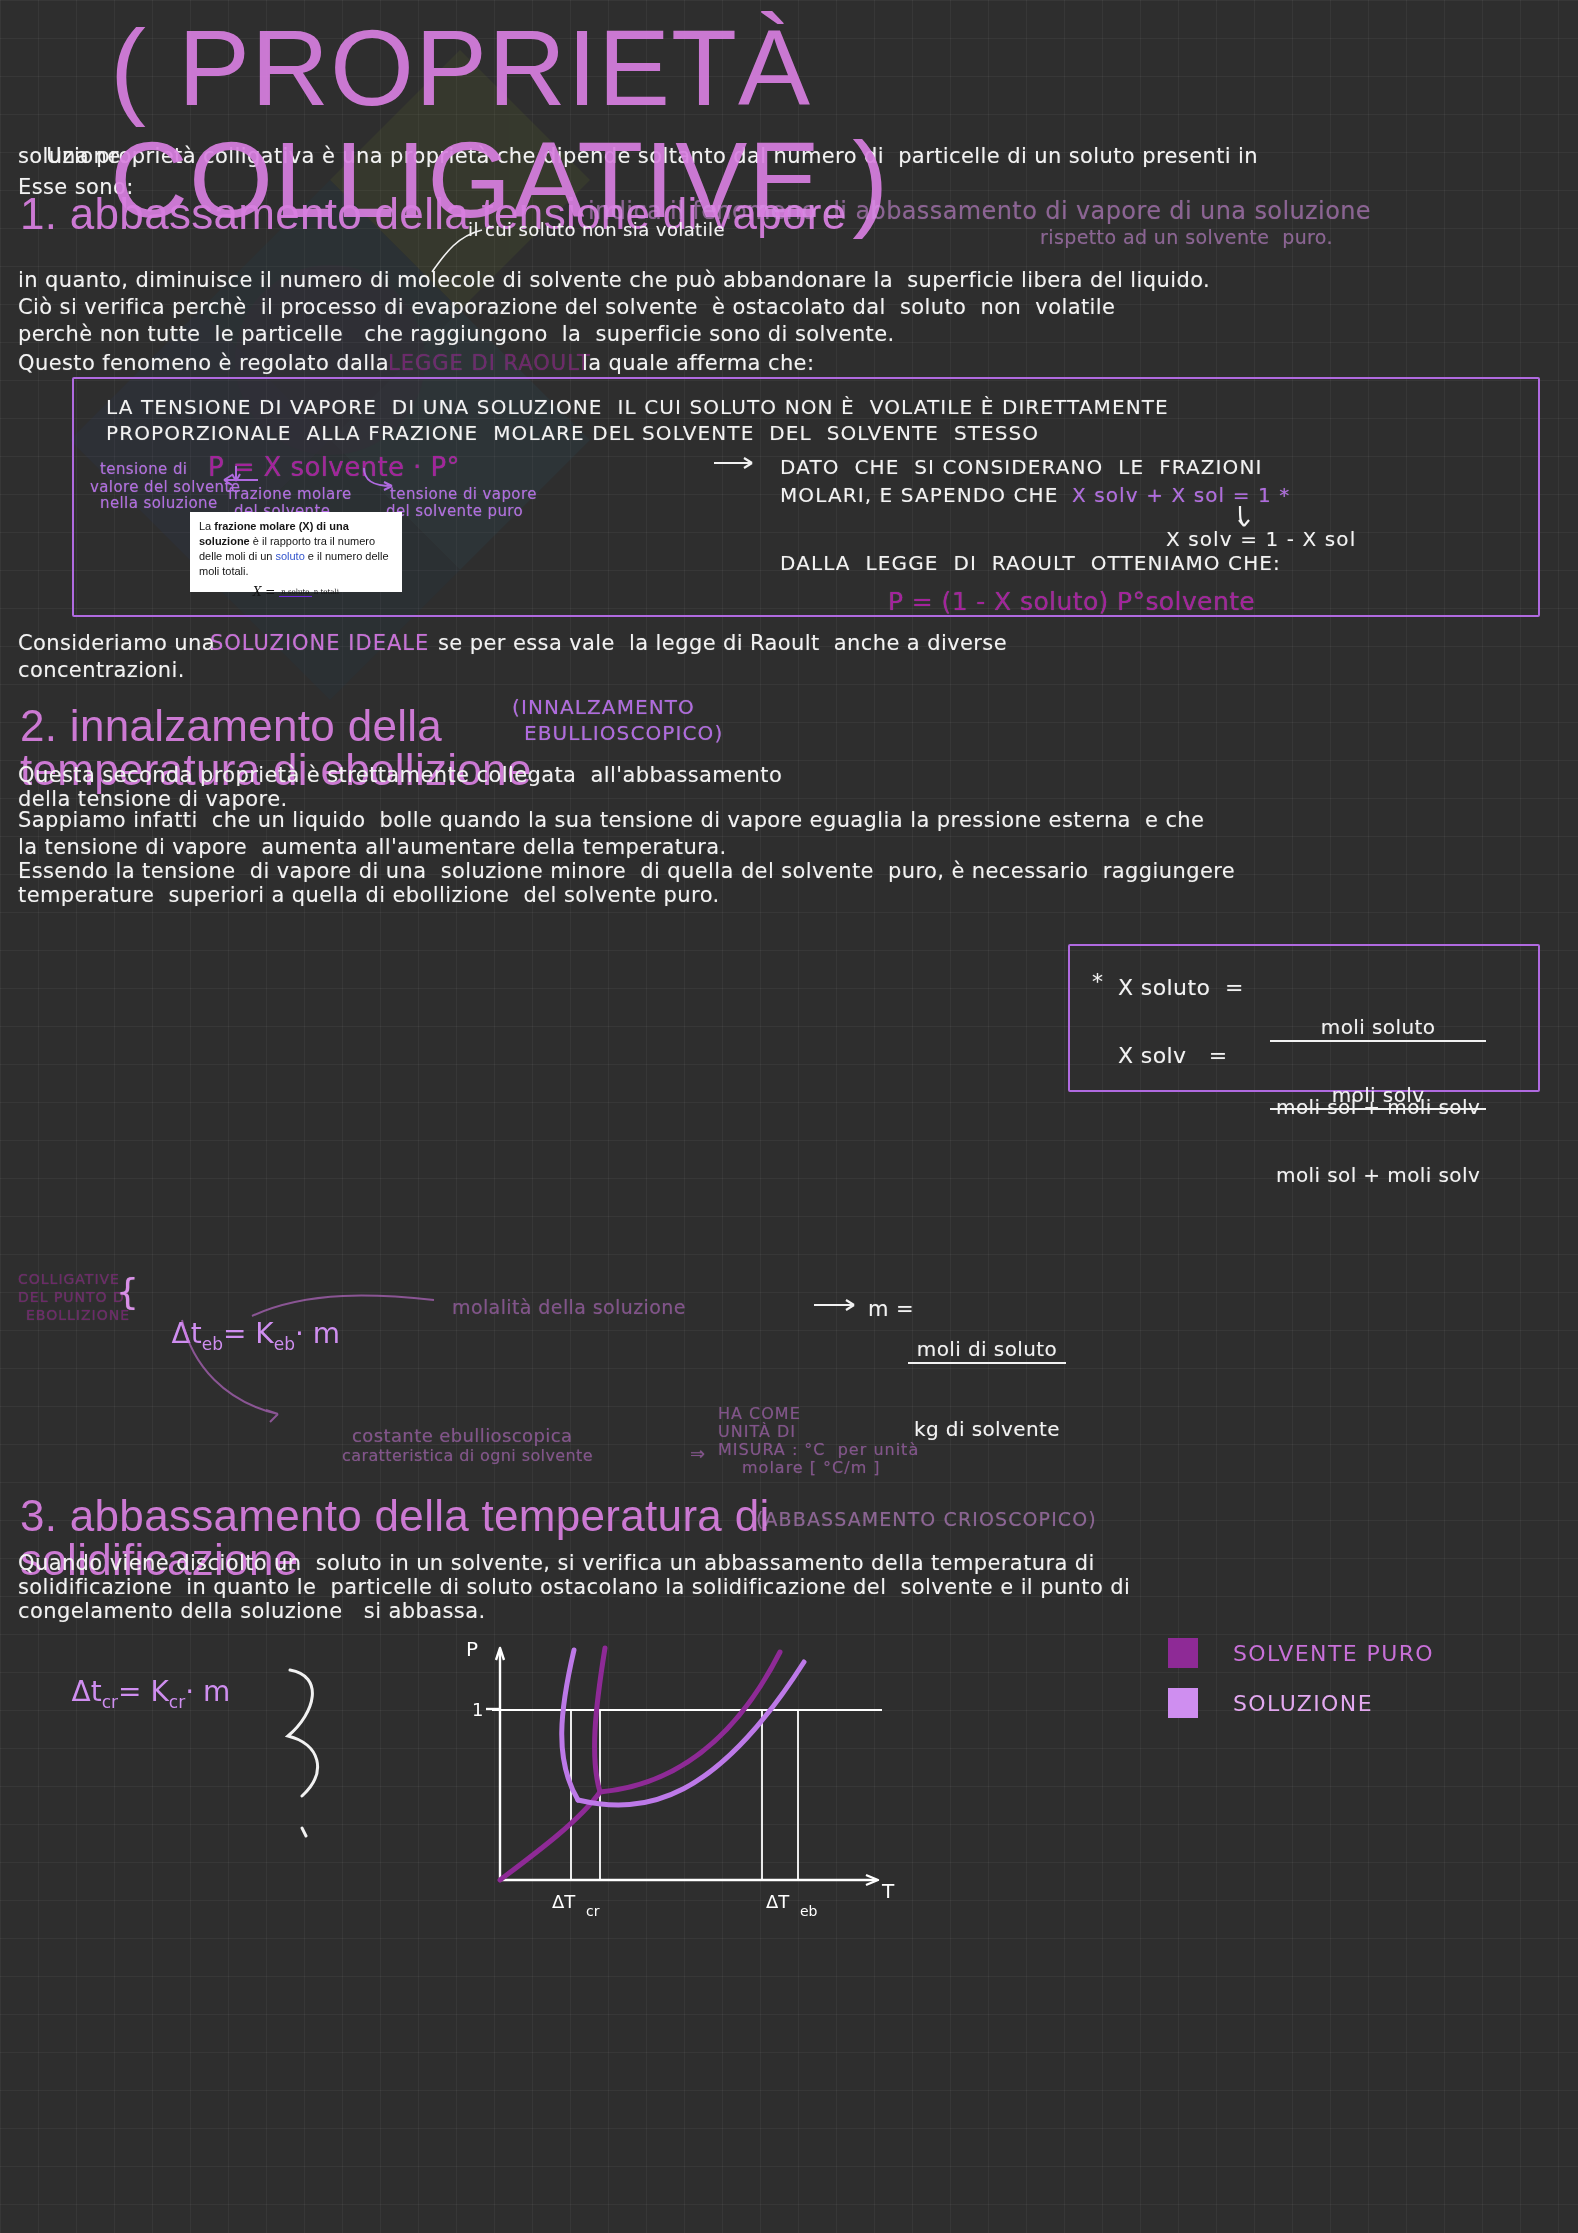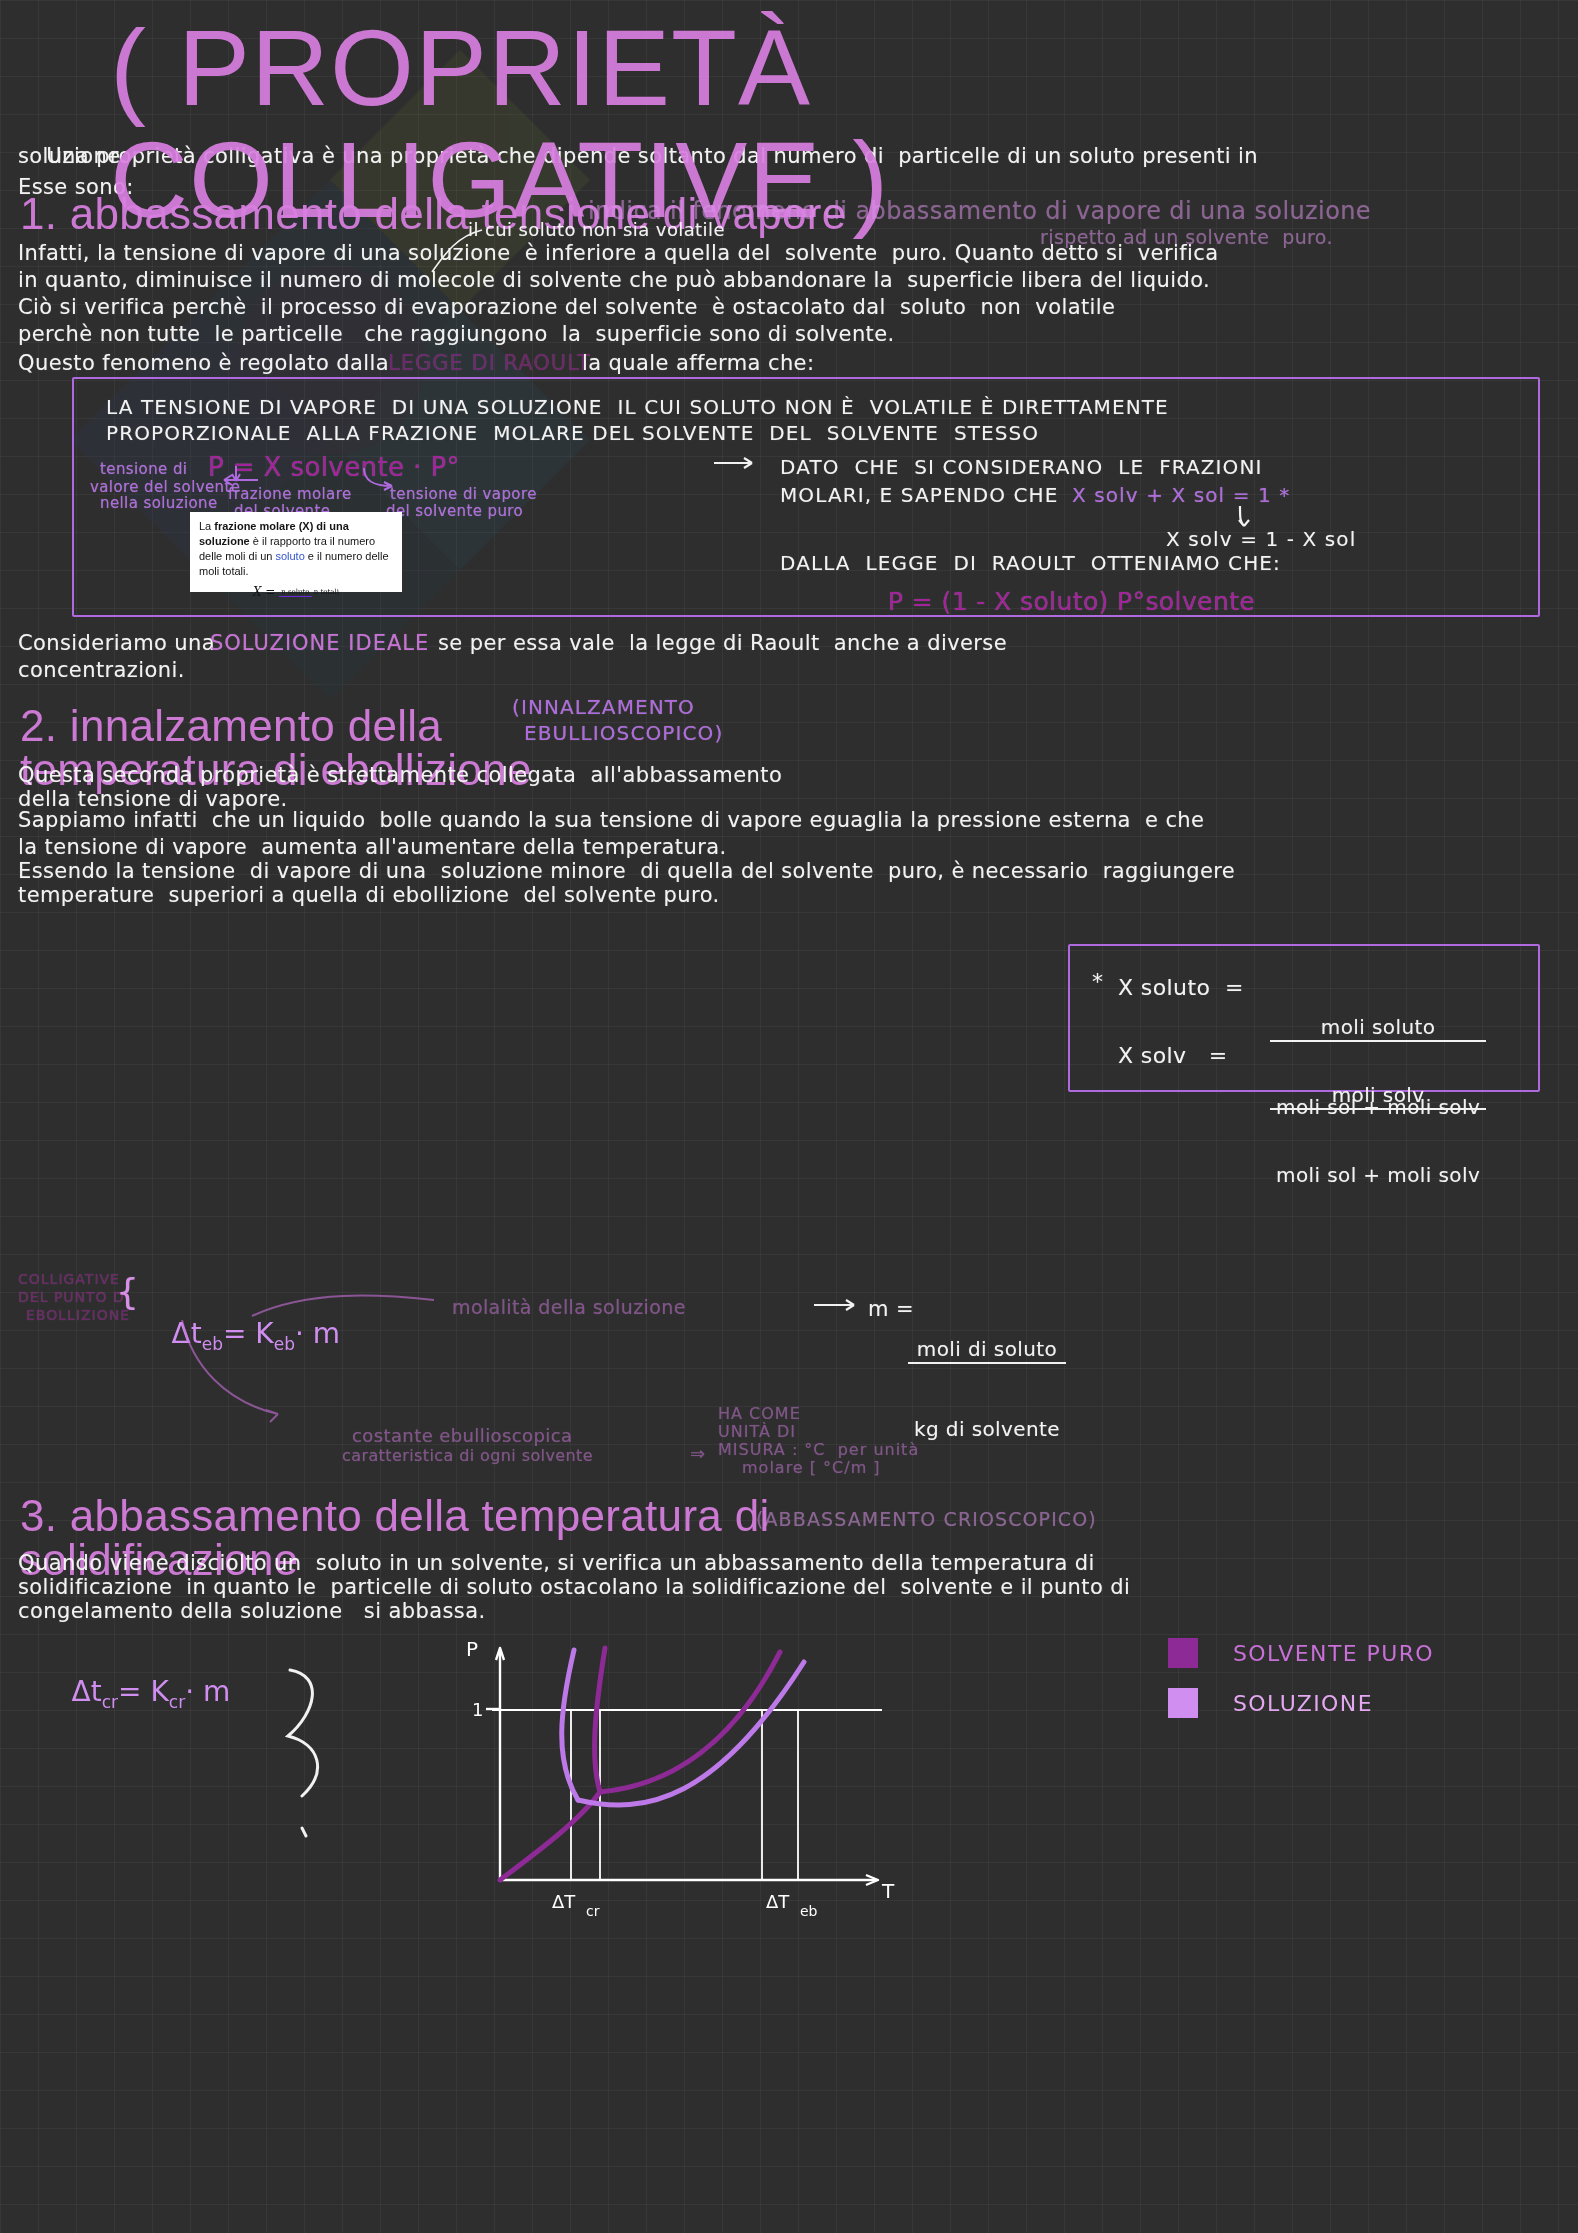--- a/index.html
+++ b/index.html
@@ -182,21 +182,20 @@
   <div class="heading" style="left:20px; top:188px;">1. abbassamento della tensione di vapore</div>
 
   <div class="hw faint pink2" style="left:588px; top:196px; font-size:24px;">indica il fenomeno di abbassamento di vapore di una soluzione</div>
   <div class="hw faint pink2" style="left:1040px; top:222px; font-size:19px;">rispetto ad un solvente  puro.</div>
 
   <div class="hw small" style="left:468px; top:217px;">il cui soluto non sia volatile</div>
   <svg style="position:absolute; left:428px; top:226px; width:56px; height:50px;">
     <path d="M54 4 C30 10 18 26 4 46" stroke="#f2f2f2" stroke-width="1.6" fill="none"></path>
   </svg>
 
-  <div class="hw" style="left:18px; top:238px;">Infatti, la tensione di vapore di una soluzione  è inferiore a quella del  solvente  puro. Quanto detto si  verifica</div>
   <div class="hw" style="left:18px; top:265px;">in quanto, diminuisce il numero di molecole di solvente che può abbandonare la  superficie libera del liquido.</div>
   <div class="hw" style="left:18px; top:292px;">Ciò si verifica perchè  il processo di evaporazione del solvente  è ostacolato dal  soluto  non  volatile</div>
   <div class="hw" style="left:18px; top:319px;">perchè non tutte  le particelle   che raggiungono  la  superficie sono di solvente.</div>
 
   <div class="hw" style="left:18px; top:348px;">Questo fenomeno è regolato dalla</div>
   <div class="hw magenta faint" style="left:388px; top:348px; letter-spacing:1px;">LEGGE DI RAOULT</div>
   <div class="hw" style="left:582px; top:348px;">la quale afferma che:</div>
 
   <div class="raoult-box"></div>
 

